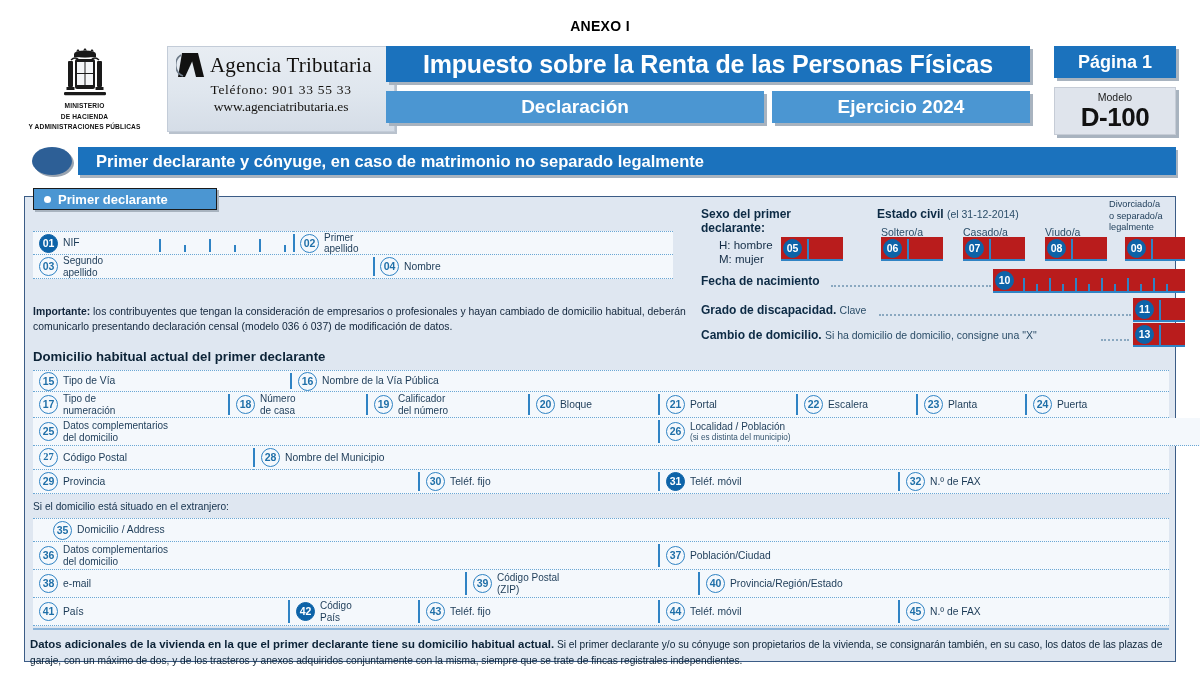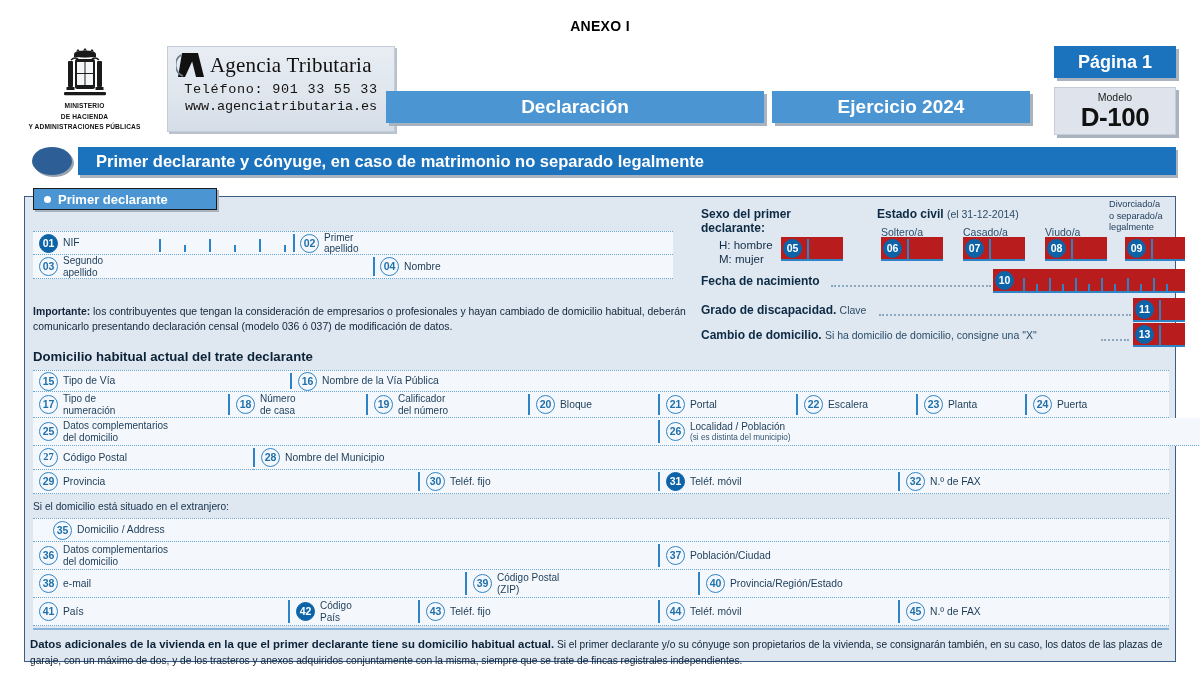--- a/index.html
+++ b/index.html
@@ -41,21 +41,21 @@
   .agencia .brand{
     display:flex; align-items:center; gap:4px; padding:4px 0 0 8px;
   }
   .ag-glyph{ width:30px; height:28px; flex:0 0 auto; }
   .ag-name{
     font-family:"Liberation Serif", serif; font-size:21px; color:#12100e;
     line-height:1; letter-spacing:.2px; white-space:nowrap;
   }
   .ag-tel, .ag-web{
     text-align:center; font-size:13.5px; color:#14120f; line-height:1.15;
-    font-family:Liberation Mono, monospace; letter-spacing:.2px;
+    font-family:Liberation Serif, serif; letter-spacing:.2px;
   }
   .ag-tel{ margin-top:3px; letter-spacing:.7px;}
   .ag-web{ margin-top:1px; letter-spacing:-.1px;}
 
   
   .title-main{
     position:absolute; left:386px; top:2px; width:644px; height:36px;
     background:#1b72bd; color:#fff;
     display:flex; align-items:center; justify-content:center;
     font-size:25px; font-weight:bold; letter-spacing:-.2px;
@@ -225,20 +225,21 @@
         <path d="M6 2 L20 2 L9 26 L2 26 Z" fill="#111"></path>
         <path d="M14 2 L22 2 L28 26 L20 26 Z" fill="#111"></path>
         <path d="M5 4 a12 12 0 0 0 2 21" stroke="#6f7c8a" stroke-width="1.6" fill="none"></path>
       </svg>
       <span class="ag-name">Agencia Tributaria</span>
     </div>
     <div class="ag-tel">Teléfono: 901 33 55 33</div>
     <div class="ag-web">www.agenciatributaria.es</div>
   </div>
 
+  <div class="title-main">Impuesto sobre la Renta de las Personas Físicas</div>
   <div class="bar-decl">Declaración</div>
   <div class="bar-ejer">Ejercicio 2024</div>
   <div class="pagina">Página 1</div>
   <div class="modelo">
     <span class="modelo-label">Modelo</span>
     <span class="modelo-code">D-100</span>
   </div>
 </div>
 
 <div class="section-bullet"></div>
@@ -377,21 +378,21 @@
   <div class="ibox" style="left:1108px; top:126px; width:52px; height:24px;">
     <span class="badge filled" style="position:absolute; left:2px; top:2px;">13</span>
     <span style="position:absolute; left:26px; top:2px; bottom:0; width:2px; background:#2f83c4;"></span>
   </div>
 
   <div class="para" style="left:8px; top:108px; width:660px;">
     <b>Importante:</b> <span>los contribuyentes que tengan la consideración de empresarios o profesionales y hayan cambiado de domicilio</span>
     <span>habitual, deberán comunicarlo presentando declaración censal (modelo 036 ó 037) de modificación de datos.</span>
   </div>
 
-  <div class="heading-sm" style="left:8px; top:152px;">Domicilio habitual actual del trate declarante</div>
+  <div class="heading-sm" style="left:8px; top:152px;">Domicilio habitual actual del primer declarante</div>
 
   <div class="cell dot-b dot-t" style="left:8px; top:173px; width:1136px; height:22px;">
     <span class="badge" style="margin-left:6px;">15</span>
     <span class="flabel">Tipo de Vía</span>
   </div>
   <div class="cell dot-b dot-t" style="left:265px; top:173px; width:879px; height:22px;">
     <span class="vsep" style="left:0;"></span>
     <span class="badge" style="margin-left:8px;">16</span>
     <span class="flabel">Nombre de la Vía Pública</span>
   </div>

